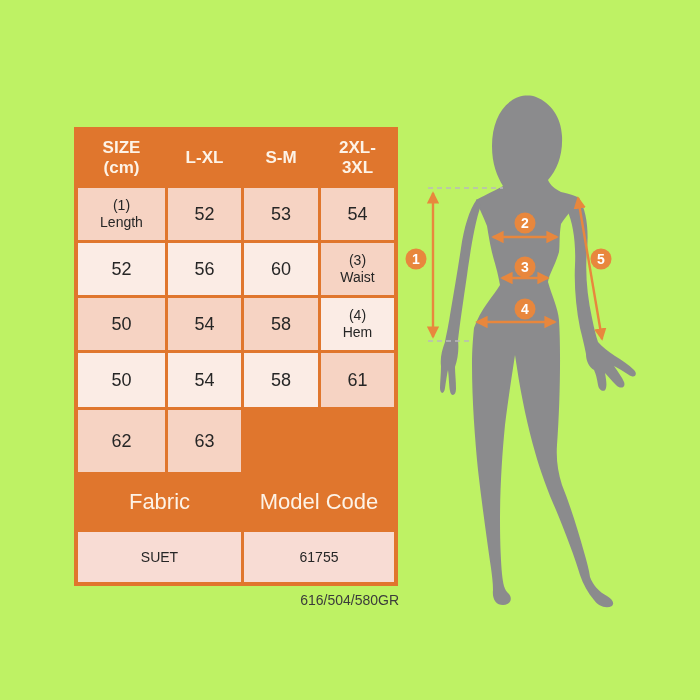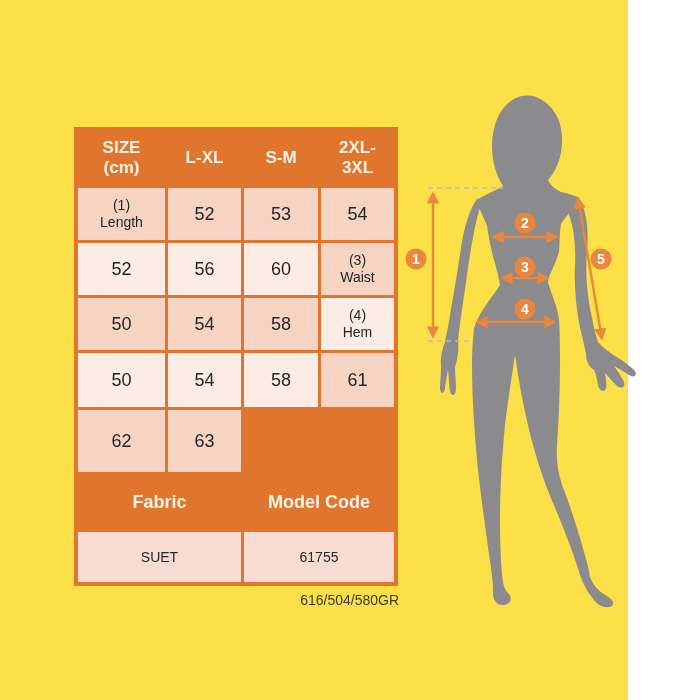--- a/index.html
+++ b/index.html
@@ -4,22 +4,22 @@
 <style>
   html, body { margin: 0; padding: 0; }
   body {
     width: 700px; height: 700px;
     background: #ffffff;
     font-family: "Liberation Sans", sans-serif;
     overflow: hidden;
   }
   .stage {
     position: relative;
-    width: 628px; height: 700px;
-    background: #fde047;
+    width: 700px; height: 700px;
+    background: #bef264;
   }
 
   
   .size-table {
     position: absolute;
     left: 74px; top: 127px;
     display: grid;
     grid-template-columns: 87px 73px 74px 73px;
     grid-template-rows: 54px 52px 52px 52px 54px 62px 54px 50px;
     gap: 3px;
@@ -47,22 +47,22 @@
     padding: 0 22px;
   }
   .num  { font-size: 18px; }
   .row-a { background: var(--c-row_a); }
   .row-b { background: var(--c-row_b); }
   .span-left  { grid-column: 1 / 3; }
   .span-right { grid-column: 3 / 5; }
   .info-th {
     background: var(--c-accent);
     color: var(--c-header_text);
-    font-weight: bold;
-    font-size: 18px;
+    font-weight: normal;
+    font-size: 22px;
   }
   .info-val {
     background: var(--c-row_value);
     font-size: 14px;
   }
 
   
   .footnote {
     position: absolute;
     left: 74px; top: 592px;

